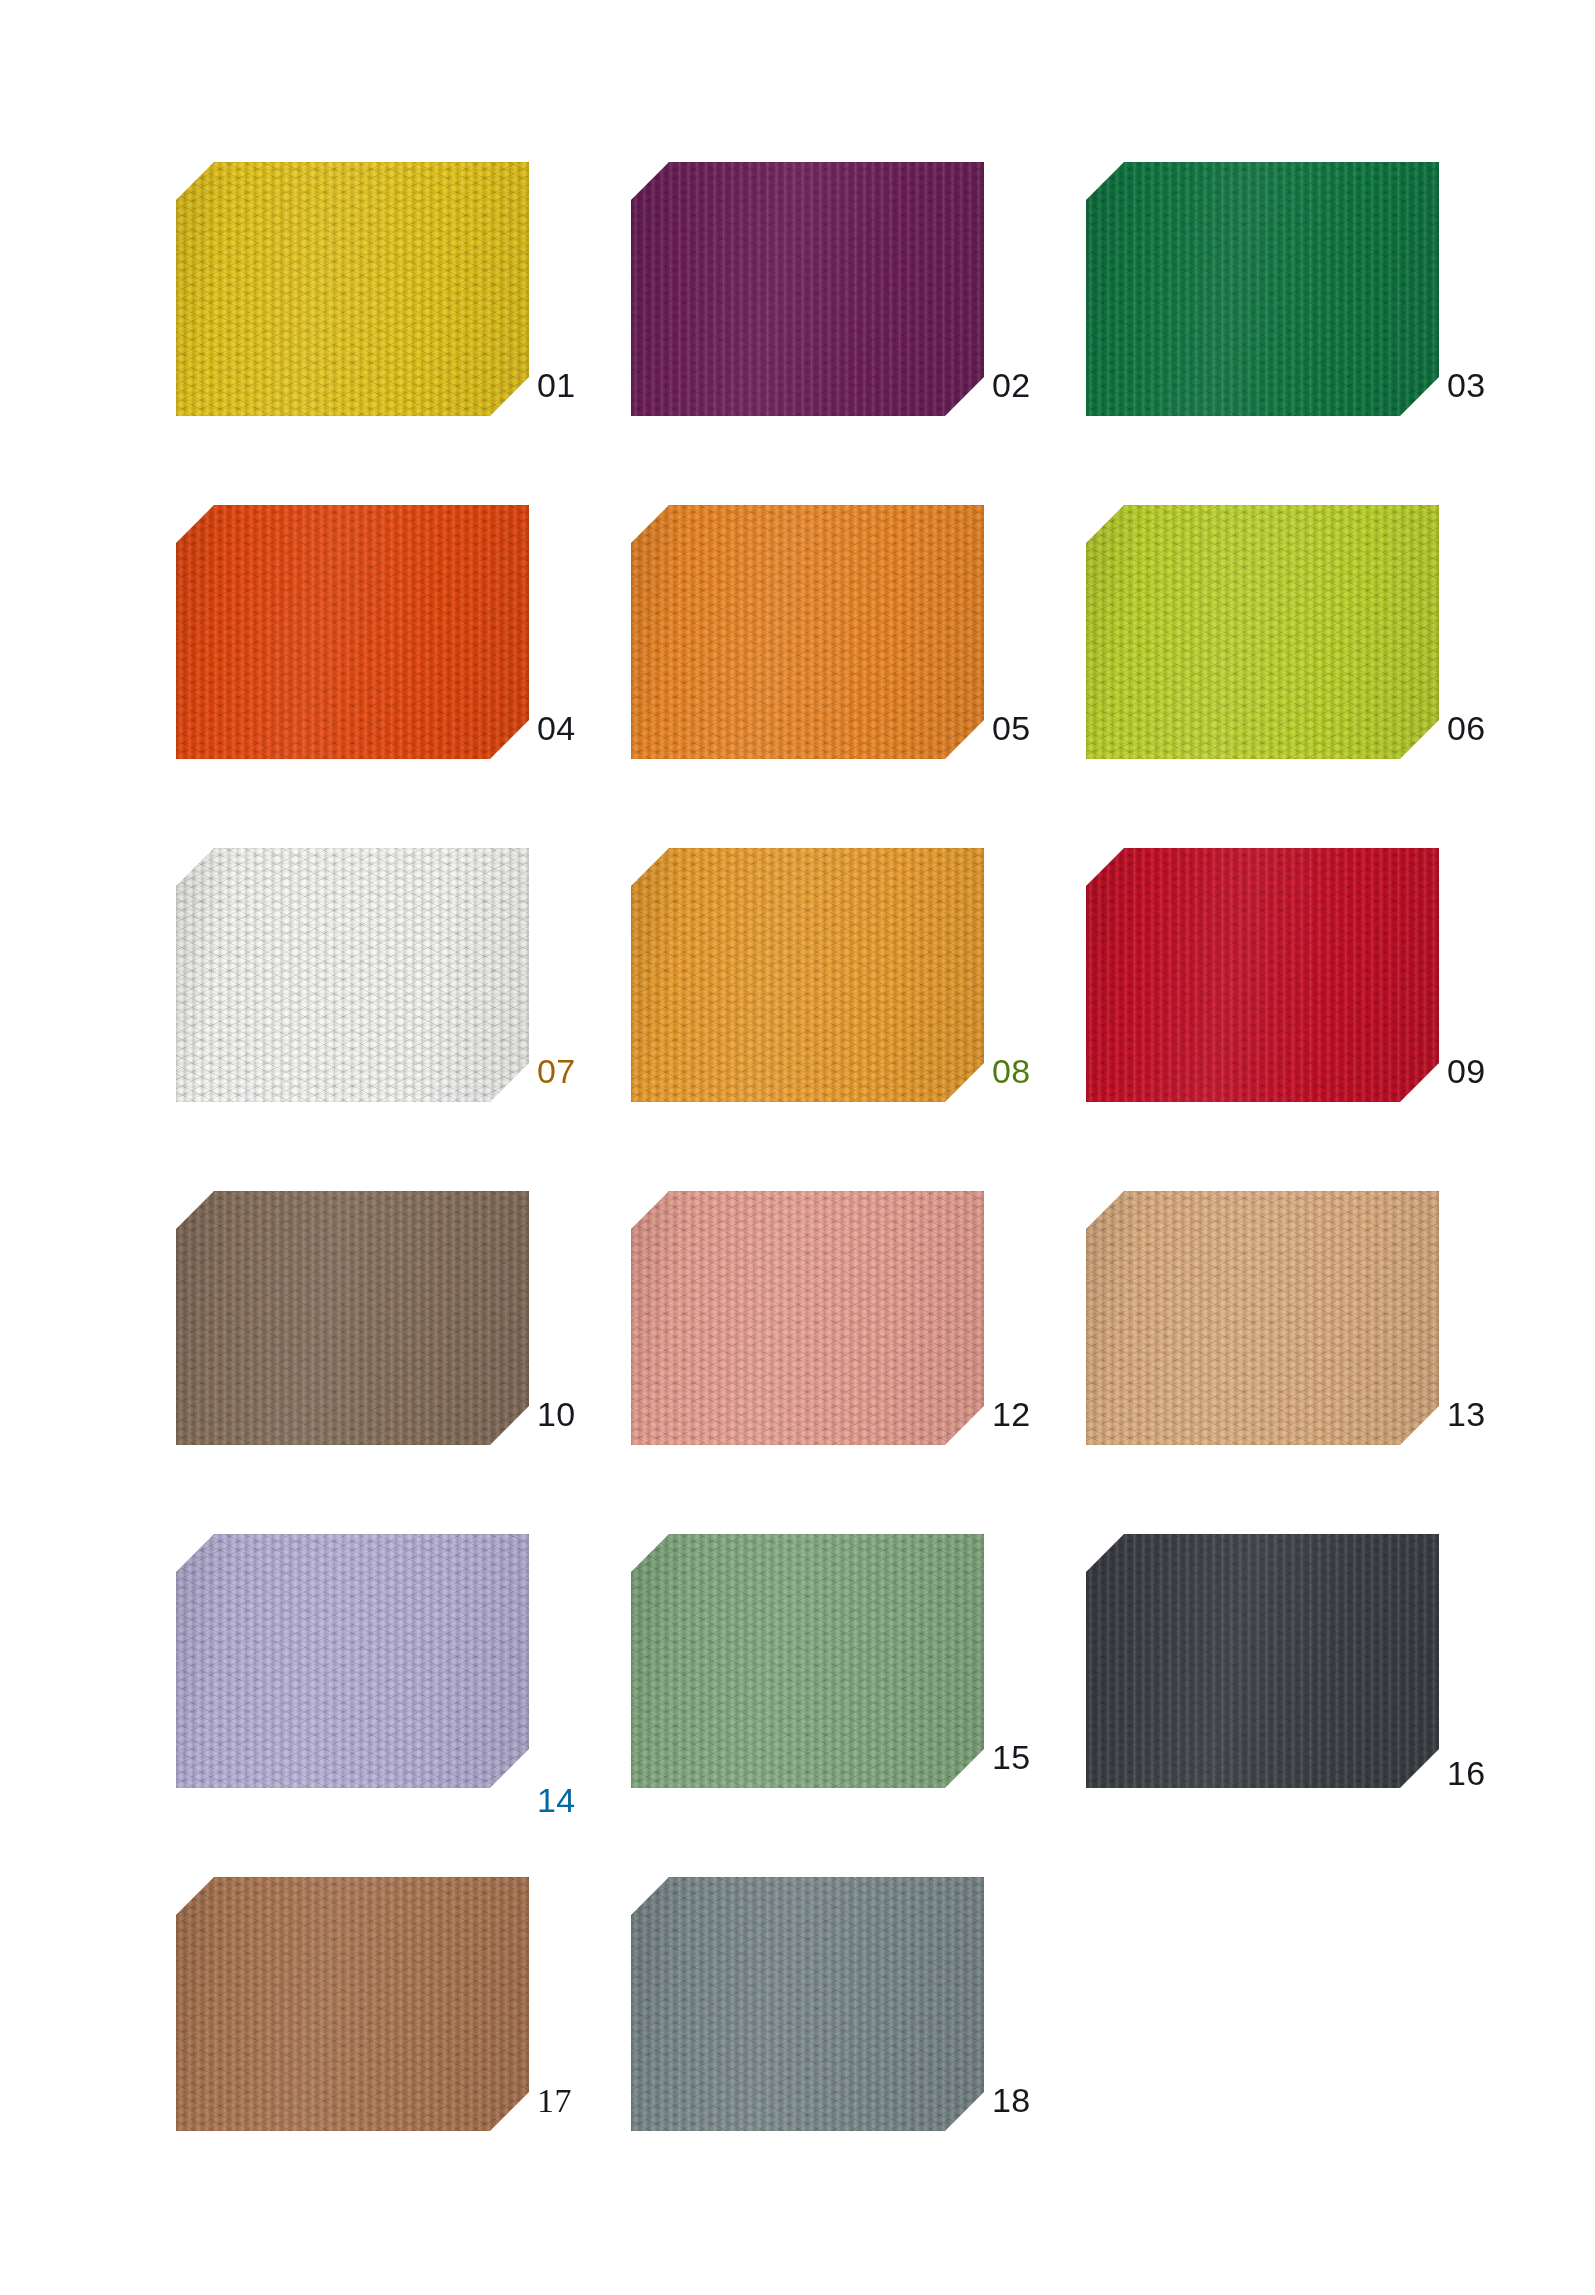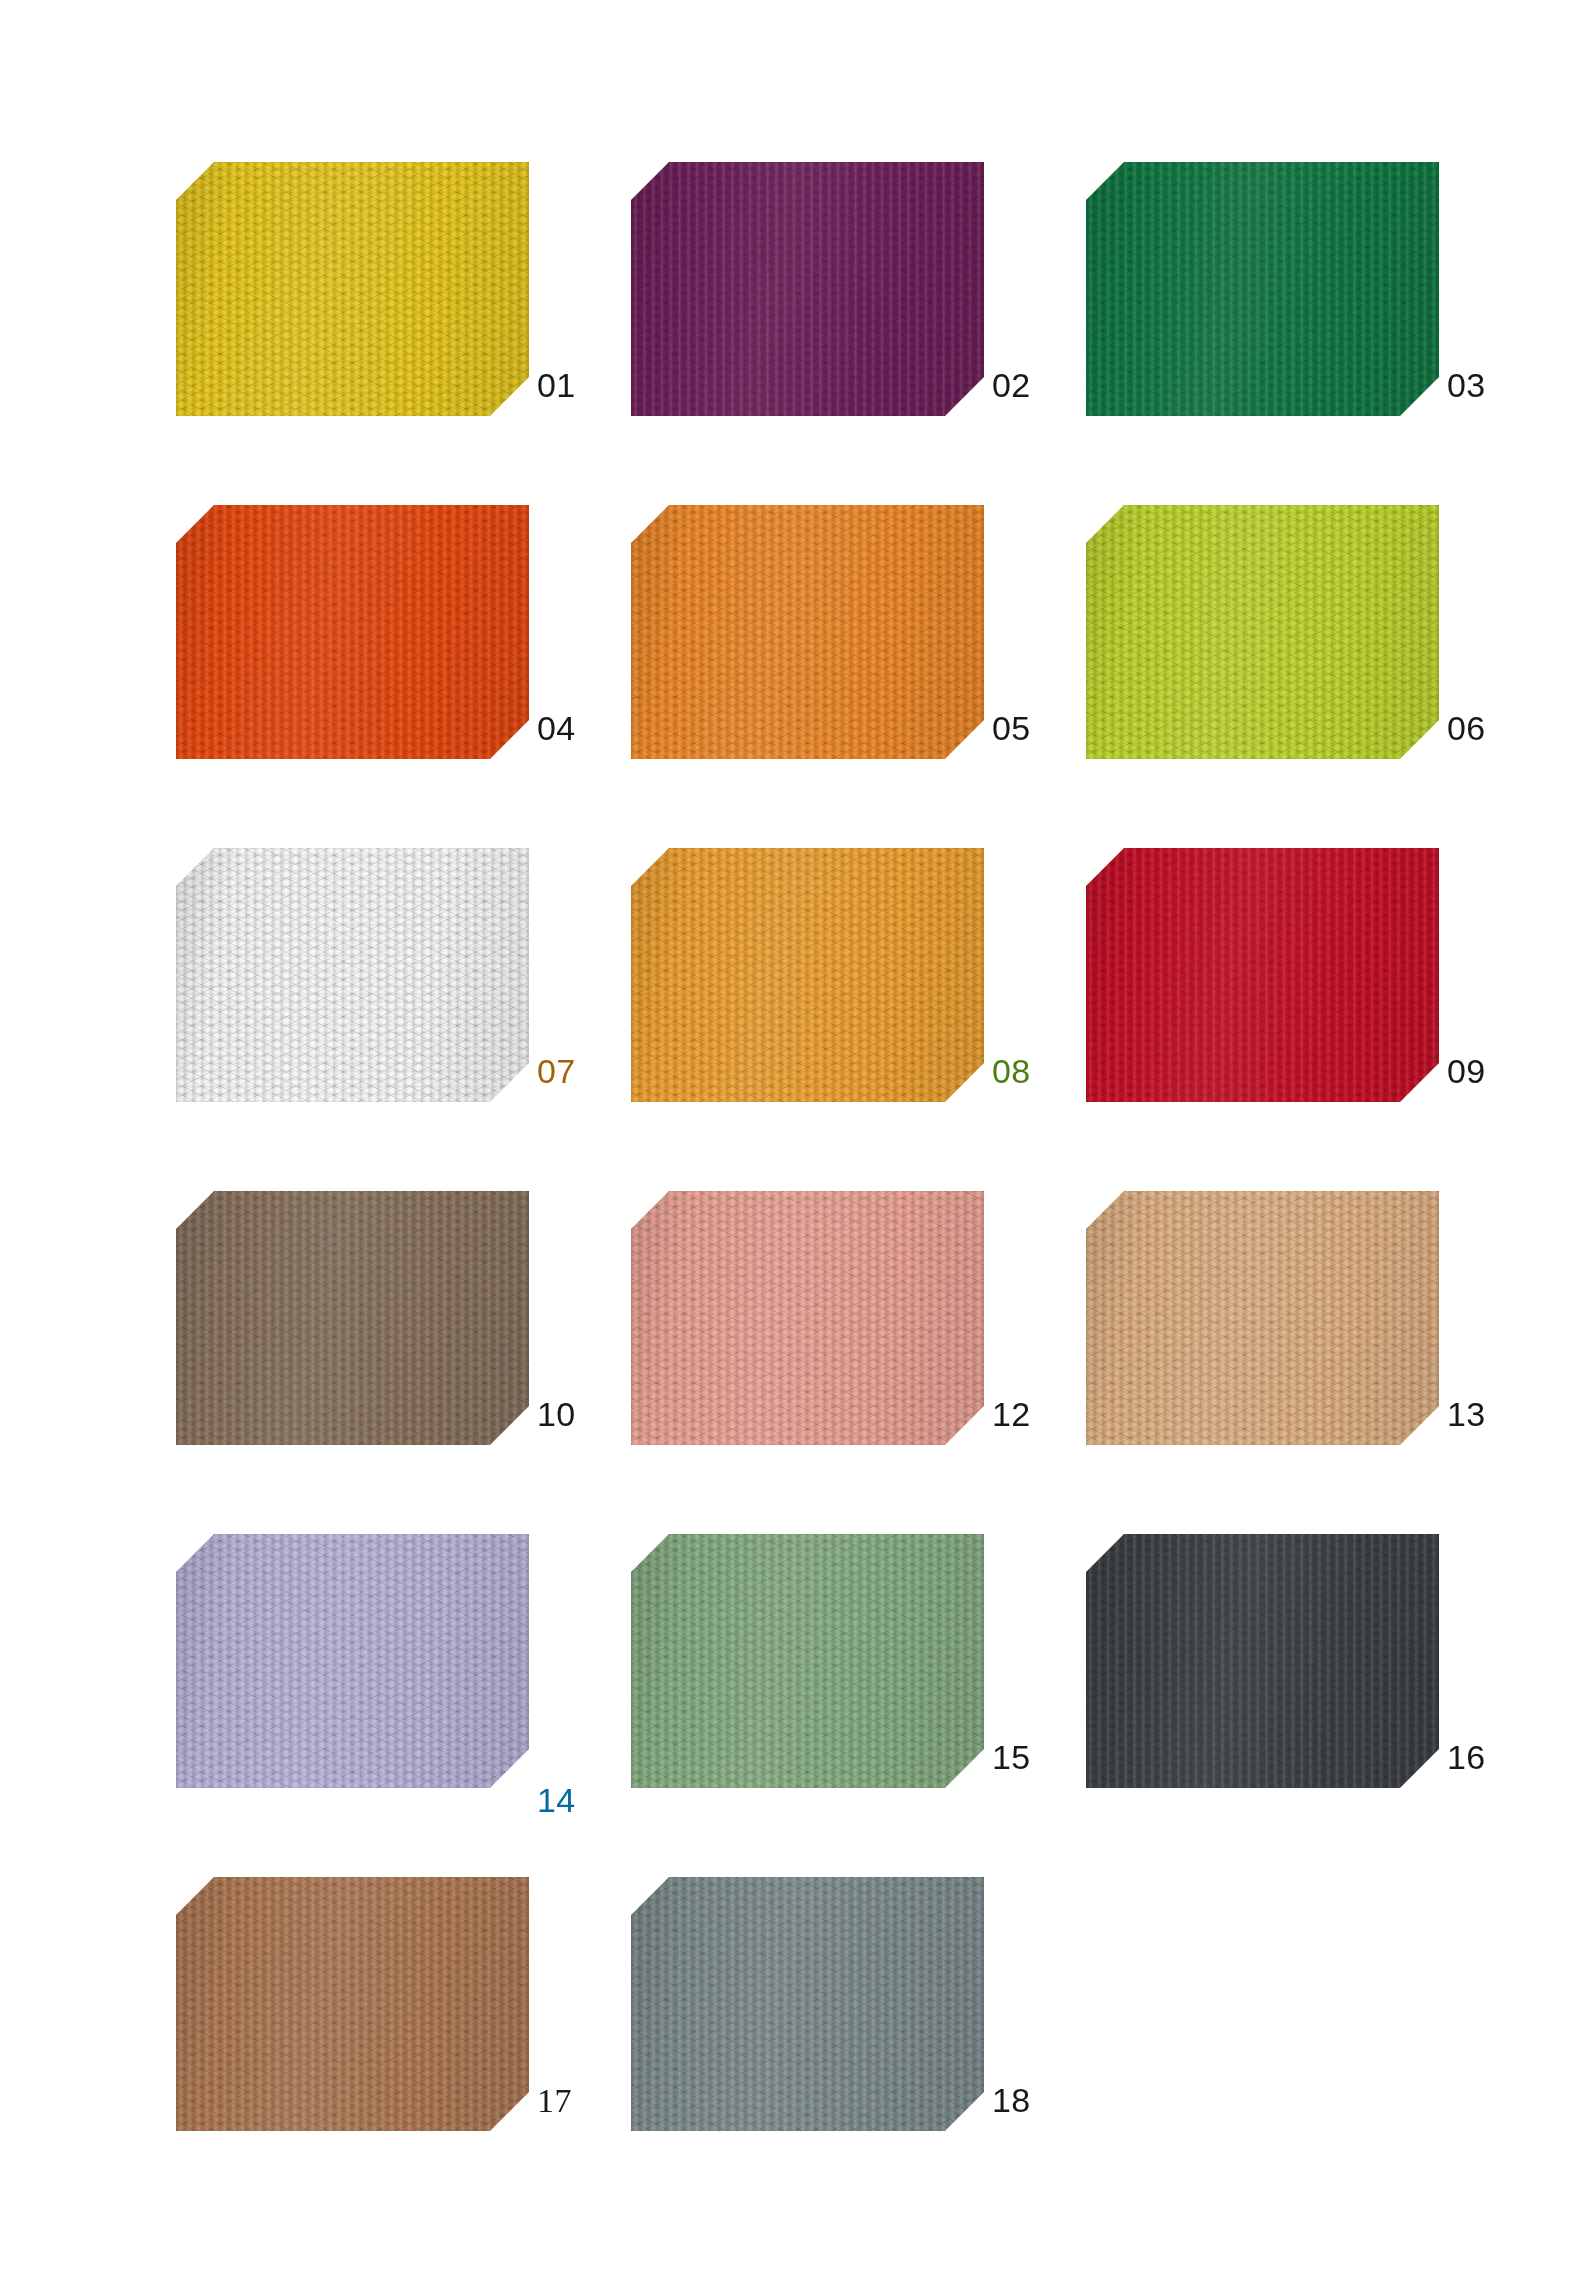--- a/index.html
+++ b/index.html
@@ -265,21 +265,21 @@
           <div class="knit-shade"></div>
         </div>
         <div class="swatch-label" style="color: rgb(22, 24, 29);">15</div>
       </div>
       <div class="swatch-cell">
         <div class="swatch-chip" style="background-color: rgb(62, 66, 72);">
           <div class="knit-texture"></div>
           <div class="knit-sheen"></div>
           <div class="knit-shade"></div>
         </div>
-        <div class="swatch-label" style="color: rgb(22, 24, 29);">16</div>
+        <div class="swatch-label" style="color: rgb(22, 24, 29); margin-top: 16px;">16</div>
       </div>
       <div class="swatch-cell">
         <div class="swatch-chip" style="background-color: rgb(176, 122, 85);">
           <div class="knit-texture"></div>
           <div class="knit-sheen"></div>
           <div class="knit-shade"></div>
         </div>
         <div class="swatch-label" style="color: rgb(22, 24, 29); font-family: Liberation Serif, serif;">17</div>
       </div>
       <div class="swatch-cell">

